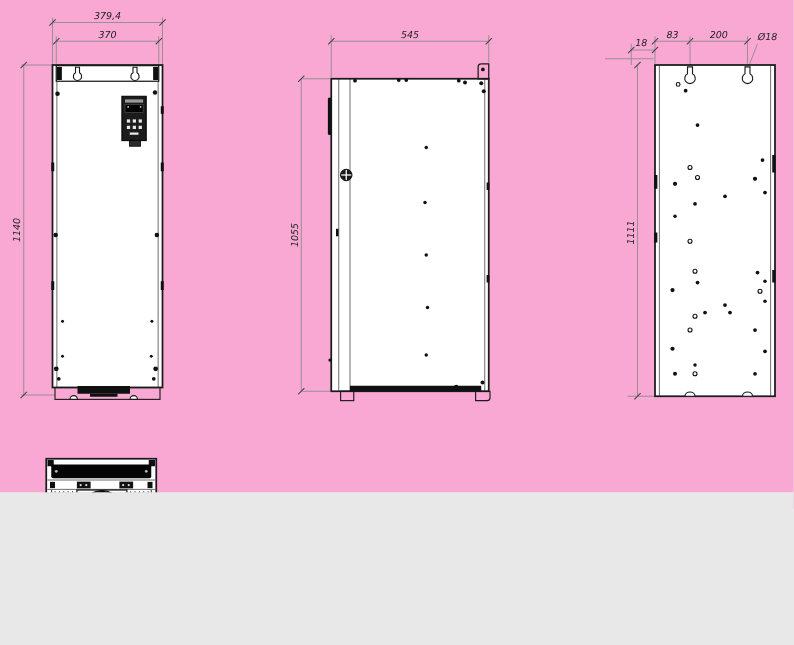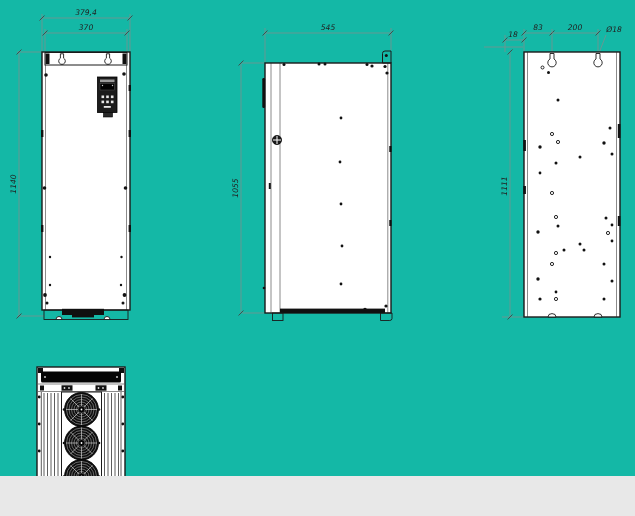--- a/index.html
+++ b/index.html
@@ -1,16 +1,16 @@
 <!DOCTYPE html>
 <html><head>
 <meta charset="utf-8">
 <style>
   html,body{margin:0;padding:0;background:#e8e8e8;}
-  .page{width:635px;height:476px;background:#14b8a6;position:relative;overflow:hidden;
+  .page{width:635px;height:394px;background:#f9a8d4;position:relative;overflow:hidden;
         font-family:"DejaVu Sans",sans-serif;}
   svg{display:block;}
   text.dim{font-family:"DejaVu Sans",sans-serif;font-style:italic;font-size:7.6px;fill:#222;}
   .obj{stroke:#1a1a1a;fill:none;}
   .objw{stroke:#1a1a1a;stroke-width:1.4;fill:#fff;}
   .thin{stroke:#2a2a2a;stroke-width:0.55;fill:none;}
   .dimln{stroke:#8a8a8a;stroke-width:0.7;fill:none;}
   .tick{stroke:#444;stroke-width:0.9;}
   .dark{fill:#101010;stroke:none;}
 </style>

